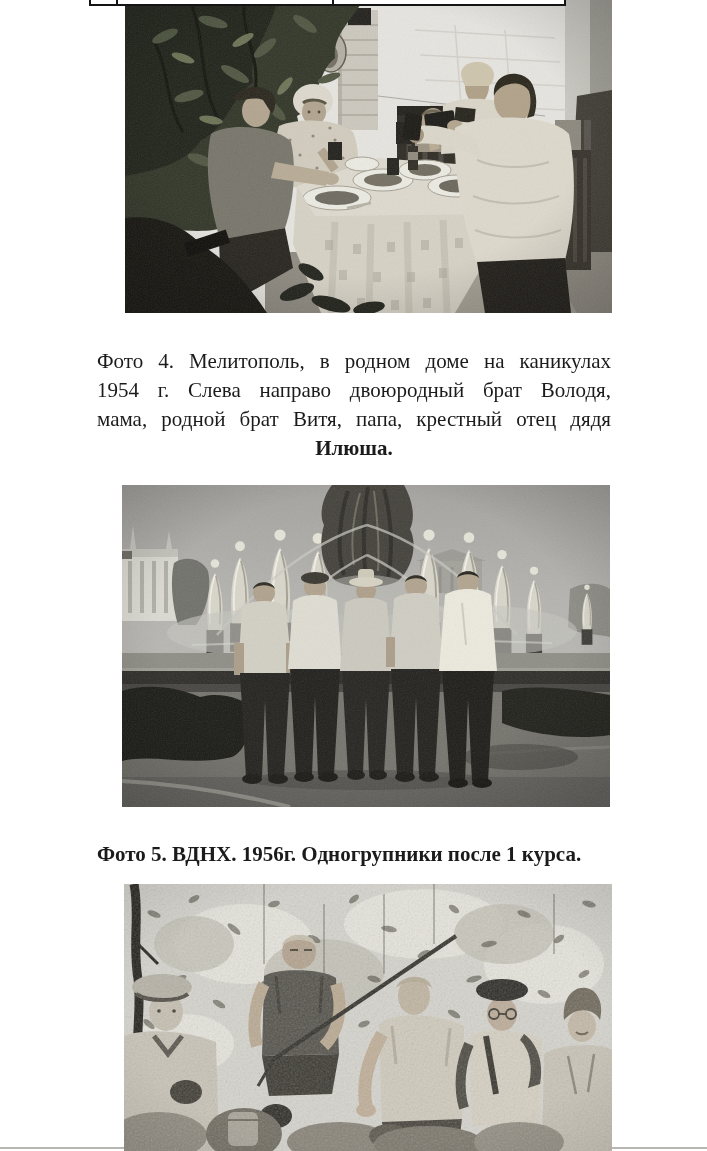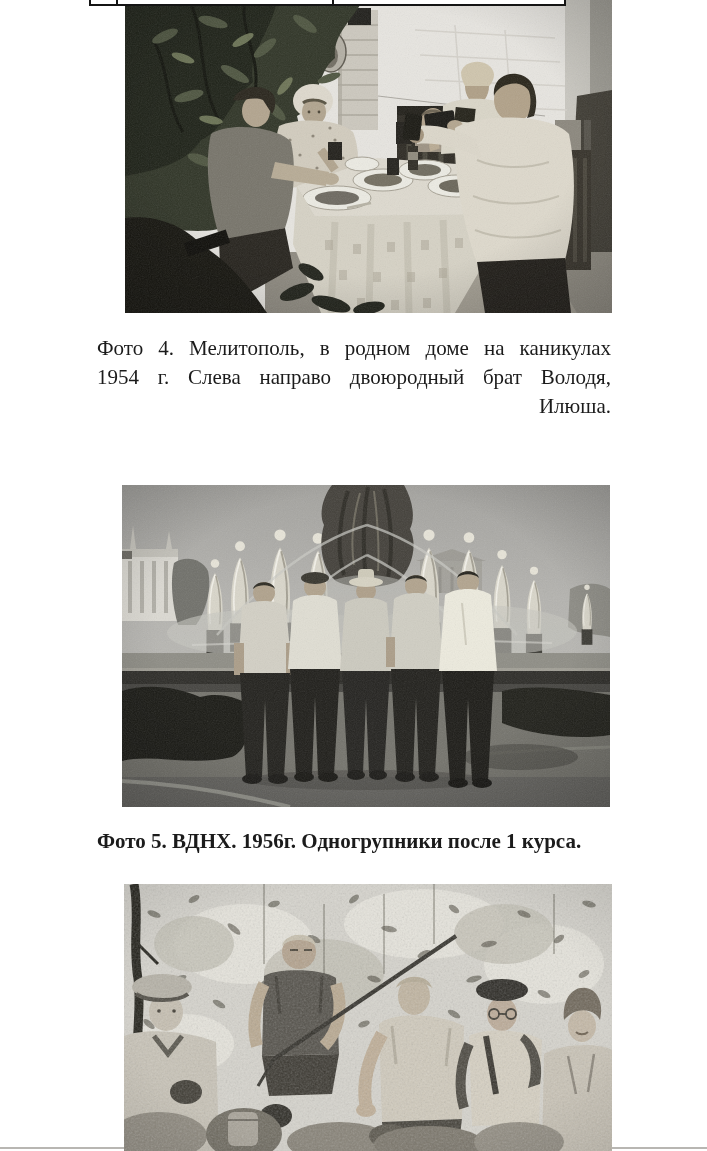--- a/index.html
+++ b/index.html
@@ -10,25 +10,25 @@
              border:2px solid #141414;z-index:5;box-sizing:border-box;}
   .table-cut .vline{position:absolute;top:0;bottom:0;width:2px;background:#141414;}
   .vline.v1{left:25px;} .vline.v2{left:241px;}
   
   .photo{position:absolute;z-index:1;}
   .photo svg{display:block;}
   #photo4{left:125px;top:0;width:487px;height:313px;}
   #photo5{left:122px;top:485px;width:488px;height:322px;}
   #photo6{left:124px;top:884px;width:488px;height:267px;}
   
-  .caption{position:absolute;z-index:2;color:#1b1b1b;font-size:21px;line-height:29px;width:514px;left:97px;}
+  .caption{position:absolute;z-index:2;color:#1b1b1b;font-size:21px;line-height:29px;width:514px;left:97px;margin-top:13px;}
   #cap4{top:334px;}
   #cap5{top:827px;white-space:nowrap;font-weight:bold;}
   .jline{text-align:justify;text-align-last:justify;}
-  .lline{text-align:right;}
+  .lline{text-align:center;font-weight:bold;}
   
   .page-edge{position:absolute;left:0;top:1147px;width:707px;height:2px;background:#b8b6b2;z-index:0;}
 </style>
 </head>
 <body>
 
 <div class="page">
 
   <div class="table-cut">
     <div class="vline v1"></div>
@@ -233,20 +233,21 @@
           <ellipse cx="186" cy="272" rx="14" ry="6" transform="rotate(30 186 272)"></ellipse>
       </g>
       <rect width="487" height="313" fill="url(#v1)"></rect>
       <rect width="487" height="313" filter="url(#g1)" opacity="0.14"></rect>
     </svg>
   </figure>
 
   <div class="caption" id="cap4">
     <div class="jline">Фото 4. Мелитополь, в родном доме на каникулах</div>
     <div class="jline">1954 г. Слева направо двоюродный брат Володя,</div>
+    <div class="jline">мама, родной брат Витя, папа, крестный отец дядя</div>
     <div class="lline">Илюша.</div>
   </div>
 
   <figure class="photo" id="photo5" style="margin:0">
     <svg viewBox="0 0 488 322" width="488" height="322" role="img" aria-label="Чёрно-белая фотография: пятеро юношей в светлых рубашках перед фонтаном «Дружба народов» на ВДНХ">
       <defs>
         <linearGradient id="sk2" x1="0" y1="0" x2="0" y2="1">
           <stop offset="0%" stop-color="#a3a29e"></stop>
             <stop offset="35%" stop-color="#b4b3af"></stop>
             <stop offset="70%" stop-color="#bbbab5"></stop>

